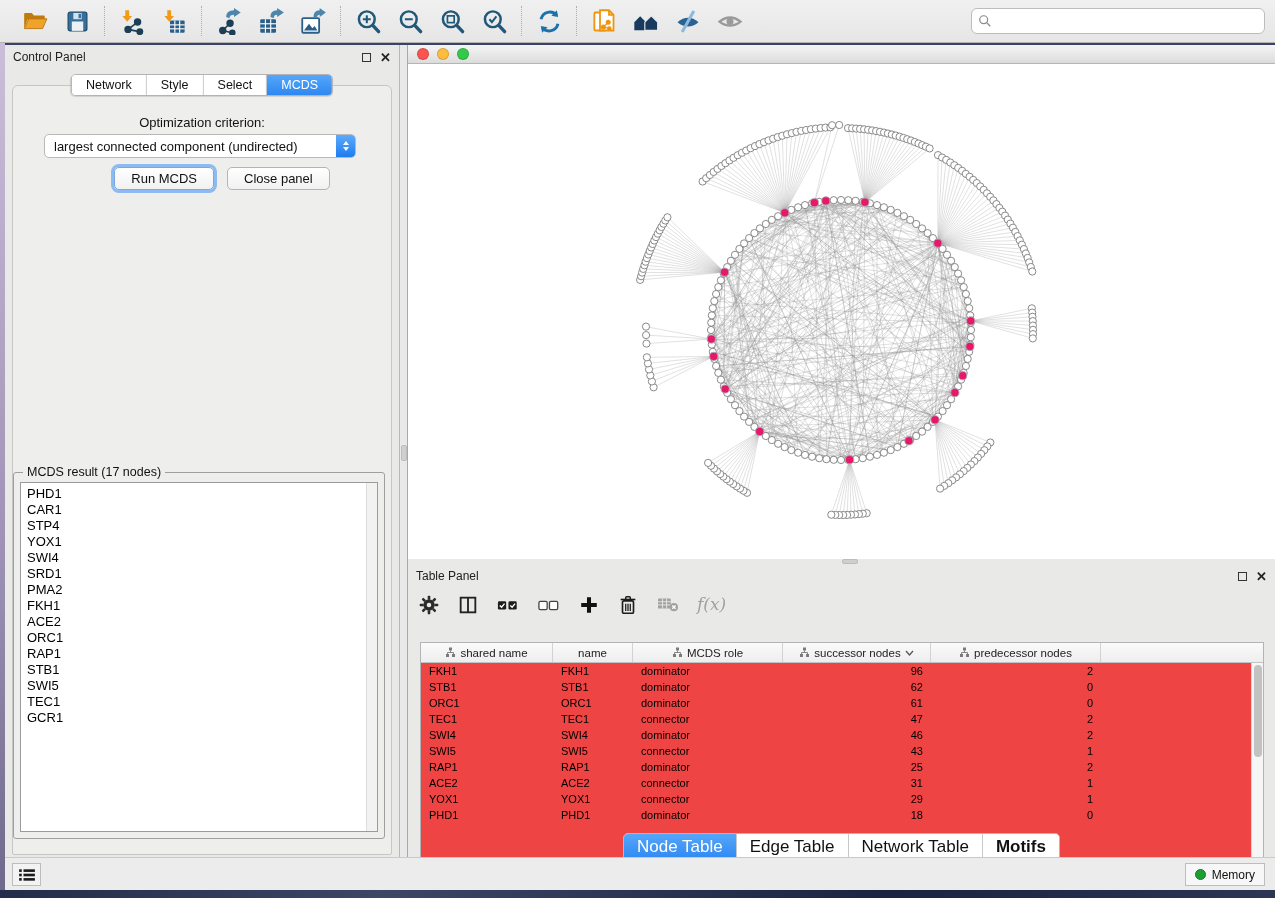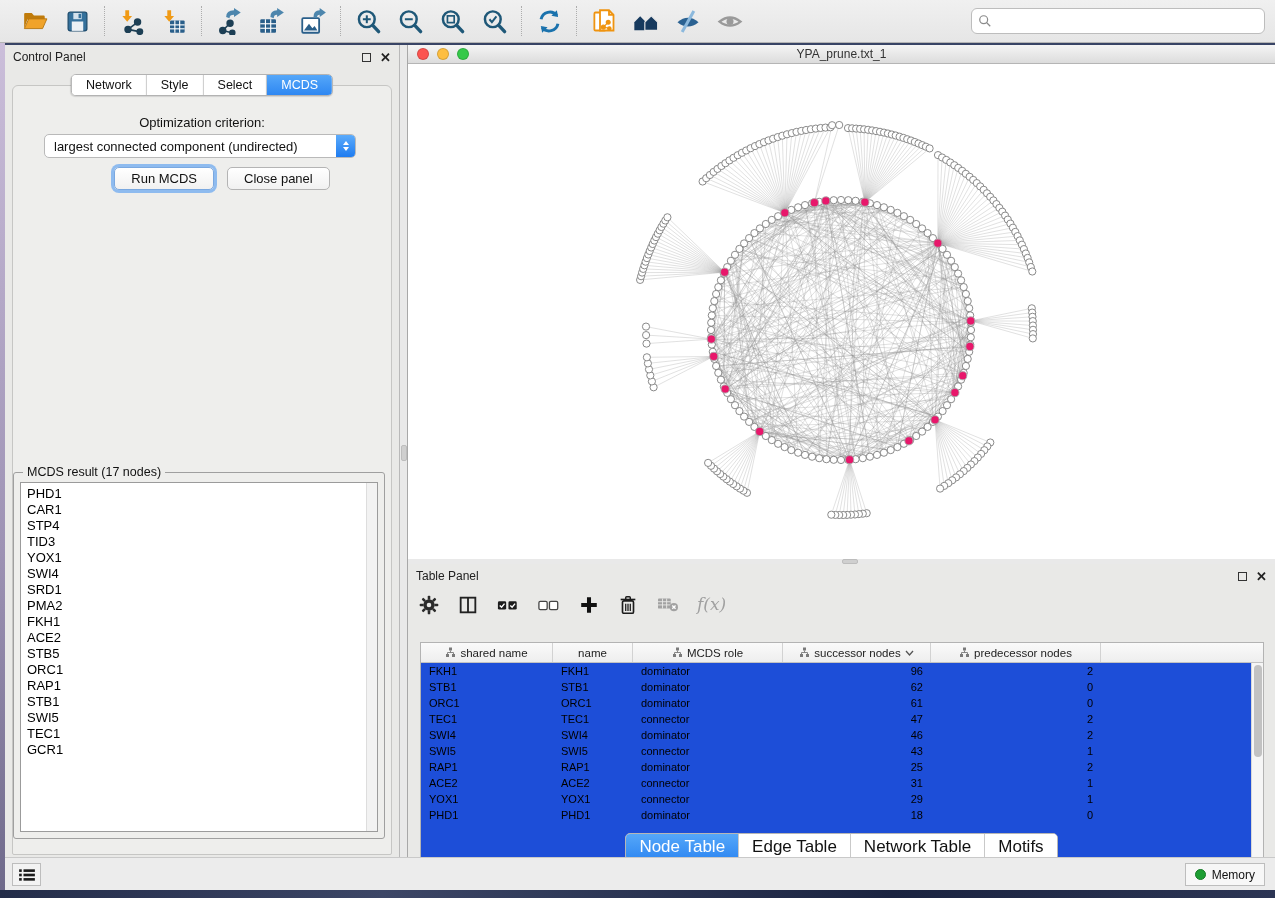--- a/index.html
+++ b/index.html
@@ -83,36 +83,36 @@
   .light { width:12px; height:12px; border-radius:50%; border:1px solid rgba(0,0,0,.15); }
   .net-title { position:absolute; left:0; right:0; text-align:center; font-size:12px; color:#333; }
   .net-canvas { position:absolute; left:0; top:19px; right:0; bottom:0; background:#fff; }
 
   
   .table-panel { position:absolute; left:408px; top:564px; right:0; height:293px; background:#e9e9e7; }
   .tp-toolbar { position:absolute; left:10px; top:30px; height:40px; display:flex; align-items:flex-start; gap:17px; }
   .tp-icon { display:flex; align-items:center; justify-content:center; }
   .fx-label { font-family:"DejaVu Serif", serif; font-style:italic; font-size:17px; color:#a0a0a0; }
 
-  .data-table { position:absolute; left:12px; right:11px; top:78px; height:217px; background:#1d4ed8; border:1px solid #b3b3b3; }
+  .data-table { position:absolute; left:12px; right:11px; top:78px; height:217px; background:#ef4444; border:1px solid #b3b3b3; }
   .dt-header { display:flex; height:20px; background:linear-gradient(#fafafa,#eeeeee); border-bottom:1px solid #c2c2c2; }
   .dt-hcell { display:flex; align-items:center; justify-content:center; gap:4px; font-size:11.5px; color:#222;
     border-right:1px solid #d2d2d2; overflow:hidden; }
   .dt-hcell:last-child { border-right:none; }
   .dt-body { position:absolute; left:0; right:12px; top:20px; bottom:0; overflow:hidden; }
   .dt-row { display:flex; height:16px; align-items:center; }
   .dt-cell { font-size:11px; color:#000; padding:0 8px; white-space:nowrap; overflow:hidden; }
   .dt-vscroll { position:absolute; right:0; top:20px; bottom:0; width:12px; background:#f6f6f6; border-left:1px solid #d8d8d8; }
   .dt-thumb { position:absolute; left:1.5px; top:2px; width:8px; height:92px; background:#c2c2c2; border-radius:4px; }
 
   .table-tabs { position:absolute; left:0; right:0; top:269px; display:flex; justify-content:center; }
   .table-tabs .inner { display:flex; border:1px solid #b6b6b6; border-radius:5px; overflow:hidden; background:#fff;
     box-shadow:0 1px 1px rgba(0,0,0,.1); }
   .t-tab { padding:3px 13px; font-size:17px; color:#111; background:#fff; border-right:1px solid #c9c9c9; }
-  .t-tab:last-child { border-right:none; }
+  .t-tab:last-child { border-right:none;font-weight:bold; }
   .t-tab.sel { background:linear-gradient(#55a7f9,#2e87f2); color:#fff; }
 
   
   .status-bar { position:absolute; left:5px; right:0; top:857px; height:33px; background:#ececec; border-top:1px solid #c9c9c9; }
   .list-btn { position:absolute; left:7px; top:5px; width:29px; height:23px; background:#f3f3f3; border:1px solid #bdbdbd;
     display:flex; align-items:center; justify-content:center; }
   .memory-btn { position:absolute; right:10px; top:5px; height:23px; padding:0 9px; background:#f7f7f7; border:1px solid #bdbdbd;
     display:flex; align-items:center; gap:6px; font-size:12px; color:#111; }
   .mem-dot { width:11px; height:11px; border-radius:50%; background:#1d9e33; border:1px solid #157a26; }
 </style>
@@ -320,28 +320,26 @@
     <button class="mac-btn focused">Run MCDS</button>
     <button class="mac-btn">Close panel</button>
   </div>
   <div class="group-box">
     <span class="group-legend">MCDS result (17 nodes)</span>
     <div class="mcds-list">
       <div class="mcds-items">
           <div class="mcds-item">PHD1</div>
           <div class="mcds-item">CAR1</div>
           <div class="mcds-item">STP4</div>
-          <div class="mcds-item">TID3</div>
           <div class="mcds-item">YOX1</div>
           <div class="mcds-item">SWI4</div>
           <div class="mcds-item">SRD1</div>
           <div class="mcds-item">PMA2</div>
           <div class="mcds-item">FKH1</div>
           <div class="mcds-item">ACE2</div>
-          <div class="mcds-item">STB5</div>
           <div class="mcds-item">ORC1</div>
           <div class="mcds-item">RAP1</div>
           <div class="mcds-item">STB1</div>
           <div class="mcds-item">SWI5</div>
           <div class="mcds-item">TEC1</div>
           <div class="mcds-item">GCR1</div>
         </div>
       <div class="mcds-scroll"></div>
     </div>
   </div>
@@ -351,21 +349,20 @@
     <div class="v-grip"></div>
   </div>
 
 <div class="network-panel">
   <div class="net-titlebar">
     <div class="traffic">
       <span class="light" style="background:#fc5450"></span>
       <span class="light" style="background:#fdbe40"></span>
       <span class="light" style="background:#35c94a"></span>
     </div>
-    <div class="net-title">YPA_prune.txt_1</div>
   </div>
   <div class="net-canvas">
     <svg width="867" height="495" viewBox="0 0 867 495">
         <path d="M376.8 148.8L294.6 117.5M376.8 148.8L298.2 114.2M376.8 148.8L301.9 111.0M376.8 148.8L305.6 107.9M376.8 148.8L309.5 104.9M376.8 148.8L313.4 102.0M376.8 148.8L317.4 99.2M376.8 148.8L321.4 96.4M376.8 148.8L325.5 93.8M376.8 148.8L329.7 91.2M376.8 148.8L333.9 88.8M376.8 148.8L338.2 86.5M376.8 148.8L342.6 84.2M376.8 148.8L347.0 82.1M376.8 148.8L351.4 80.1M376.8 148.8L355.9 78.2M376.8 148.8L360.5 76.4M376.8 148.8L365.1 74.7M376.8 148.8L369.7 73.1M376.8 148.8L374.3 71.7M376.8 148.8L379.0 70.3M376.8 148.8L383.8 69.1M376.8 148.8L388.5 67.9M376.8 148.8L393.3 66.9M376.8 148.8L398.1 66.0M376.8 148.8L402.9 65.2M376.8 148.8L407.8 64.6M376.8 148.8L412.6 64.0M376.8 148.8L417.5 63.6M376.8 148.8L422.4 63.3M406.4 138.7L424.1 61.2M406.4 138.7L431.2 61.0M456.9 138.2L440.0 64.1M456.9 138.2L444.1 64.3M456.9 138.2L448.1 64.6M456.9 138.2L452.1 64.9M456.9 138.2L456.1 65.3M456.9 138.2L460.1 65.8M456.9 138.2L464.1 66.4M456.9 138.2L468.1 67.1M456.9 138.2L472.0 67.8M456.9 138.2L476.0 68.6M456.9 138.2L479.9 69.5M456.9 138.2L483.8 70.5M456.9 138.2L487.7 71.5M456.9 138.2L491.6 72.7M456.9 138.2L495.4 73.9M456.9 138.2L499.2 75.2M456.9 138.2L503.0 76.5M456.9 138.2L506.8 78.0M456.9 138.2L510.5 79.5M456.9 138.2L514.2 81.1M456.9 138.2L517.9 82.7M456.9 138.2L521.6 84.4M529.8 179.2L530.0 91.1M529.8 179.2L534.1 93.5M529.8 179.2L538.2 95.9M529.8 179.2L542.3 98.5M529.8 179.2L546.3 101.2M529.8 179.2L550.2 103.9M529.8 179.2L554.1 106.8M529.8 179.2L557.8 109.8M529.8 179.2L561.6 112.8M529.8 179.2L565.2 115.9M529.8 179.2L568.8 119.1M529.8 179.2L572.2 122.4M529.8 179.2L575.7 125.8M529.8 179.2L579.0 129.3M529.8 179.2L582.2 132.8M529.8 179.2L585.4 136.4M529.8 179.2L588.4 140.1M529.8 179.2L591.4 143.9M529.8 179.2L594.3 147.7M529.8 179.2L597.1 151.6M529.8 179.2L599.8 155.6M529.8 179.2L602.4 159.6M529.8 179.2L604.9 163.7M529.8 179.2L607.3 167.9M529.8 179.2L609.6 172.1M529.8 179.2L611.8 176.4M529.8 179.2L613.9 180.7M529.8 179.2L615.9 185.1M529.8 179.2L617.8 189.5M529.8 179.2L619.6 193.9M529.8 179.2L621.2 198.4M529.8 179.2L622.8 203.0M529.8 179.2L624.3 207.5M562.7 256.9L623.8 244.3M562.7 256.9L624.2 248.6M562.7 256.9L624.5 252.8M562.7 256.9L624.8 257.1M562.7 256.9L624.9 261.5M562.7 256.9L625.0 265.8M562.7 256.9L625.0 270.1M562.7 256.9L624.8 274.4M316.6 208.2L232.1 215.9M316.6 208.2L233.1 212.2M316.6 208.2L234.1 208.6M316.6 208.2L235.2 204.9M316.6 208.2L236.4 201.3M316.6 208.2L237.6 197.7M316.6 208.2L238.9 194.1M316.6 208.2L240.3 190.5M316.6 208.2L241.7 187.0M316.6 208.2L243.2 183.5M316.6 208.2L244.7 180.0M316.6 208.2L246.3 176.5M316.6 208.2L248.0 173.1M316.6 208.2L249.8 169.7M316.6 208.2L251.6 166.3M316.6 208.2L253.4 163.0M316.6 208.2L255.4 159.7M316.6 208.2L257.3 156.5M316.6 208.2L259.4 153.3M303.3 275.1L238.5 279.6M303.3 275.1L238.1 271.1M303.3 275.1L238.0 262.6M305.7 292.4L245.6 323.3M305.7 292.4L243.9 317.4M305.7 292.4L242.3 311.4M305.7 292.4L241.0 305.4M305.7 292.4L239.9 299.4M305.7 292.4L238.9 293.3M351.7 367.5L339.0 428.8M351.7 367.5L335.5 426.7M351.7 367.5L332.0 424.6M351.7 367.5L328.6 422.3M351.7 367.5L325.2 420.0M351.7 367.5L321.8 417.6M351.7 367.5L318.6 415.2M351.7 367.5L315.3 412.6M351.7 367.5L312.2 410.0M351.7 367.5L309.0 407.3M351.7 367.5L306.0 404.6M351.7 367.5L303.0 401.8M351.7 367.5L300.1 398.9M441.6 395.7L458.7 449.2M441.6 395.7L454.8 449.7M441.6 395.7L450.9 450.1M441.6 395.7L447.0 450.5M441.6 395.7L443.0 450.7M441.6 395.7L439.1 450.9M441.6 395.7L435.2 451.0M441.6 395.7L431.2 451.0M441.6 395.7L427.3 450.9M441.6 395.7L423.3 450.7M527.0 355.8L582.3 378.5M527.0 355.8L579.3 382.4M527.0 355.8L576.3 386.2M527.0 355.8L573.1 389.9M527.0 355.8L569.8 393.5M527.0 355.8L566.4 397.1M527.0 355.8L562.9 400.5M527.0 355.8L559.3 403.9M527.0 355.8L555.7 407.1M527.0 355.8L551.9 410.3M527.0 355.8L548.1 413.4M527.0 355.8L544.2 416.3M527.0 355.8L540.3 419.2M527.0 355.8L536.2 421.9M527.0 355.8L532.1 424.6M417.8 136.9L475.9 388.7M417.8 136.9L327.0 190.8M417.8 136.9L319.2 328.9M417.8 136.9L546.8 203.1M417.8 136.9L418.4 395.2M417.8 136.9L562.2 280.6M417.8 136.9L346.4 362.9M417.8 136.9L331.4 184.9M417.8 136.9L461.9 392.7M417.8 136.9L562.8 258.7M417.8 136.9L341.1 174.1M417.8 136.9L303.2 273.3M417.8 136.9L555.7 308.9M417.8 136.9L555.7 223.1M417.8 136.9L433.0 396.0M417.8 136.9L315.9 322.4M417.8 136.9L351.9 367.6M417.8 136.9L433.0 136.0M417.8 136.9L461.9 392.7M417.8 136.9L319.2 203.1M417.8 136.9L469.0 141.1M417.8 136.9L363.8 376.1M406.4 138.7L562.8 273.3M406.4 138.7L475.9 143.3M406.4 138.7L550.1 209.6M406.4 138.7L304.8 244.2M406.4 138.7L411.2 394.2M406.4 138.7L454.8 137.8M406.4 138.7L546.8 203.1M406.4 138.7L322.9 196.8M406.4 138.7L447.6 395.2M406.4 138.7L310.3 223.1M376.8 148.8L475.9 388.7M376.8 148.8L461.9 139.3M376.8 148.8L469.0 141.1M376.8 148.8L390.1 388.7M376.8 148.8L363.8 376.1M376.8 148.8L562.8 258.7M376.8 148.8L331.4 347.1M376.8 148.8L557.9 230.0M376.8 148.8L555.7 308.9M376.8 148.8L303.8 280.6M376.8 148.8L331.4 184.9M376.8 148.8L433.0 396.0M376.8 148.8L555.7 223.1M376.8 148.8L561.2 287.8M376.8 148.8L559.7 294.9M376.8 148.8L489.4 148.9M456.9 138.2L315.9 322.4M456.9 138.2L312.9 315.7M456.9 138.2L370.1 152.2M456.9 138.2L495.9 152.2M456.9 138.2L383.3 145.9M456.9 138.2L489.4 383.1M456.9 138.2L383.3 145.9M456.9 138.2L529.9 179.4M456.9 138.2L514.1 164.4M456.9 138.2L440.3 136.2M456.9 138.2L534.6 347.1M456.9 138.2L454.8 394.2M456.9 138.2L351.9 367.6M456.9 138.2L351.9 164.4M456.9 138.2L489.4 148.9M456.9 138.2L306.3 294.9M456.9 138.2L376.6 148.9M456.9 138.2L561.2 287.8M456.9 138.2L308.1 302.0M456.9 138.2L550.1 209.6M456.9 138.2L418.4 395.2M456.9 138.2L315.9 209.6M456.9 138.2L519.6 169.1M529.8 179.2L383.3 386.1M529.8 179.2L363.8 155.9M529.8 179.2L489.4 383.1M529.8 179.2L376.6 383.1M529.8 179.2L546.8 328.9M529.8 179.2L363.8 376.1M529.8 179.2L550.1 322.4M529.8 179.2L304.8 287.8M529.8 179.2L557.9 302.0M529.8 179.2L475.9 388.7M529.8 179.2L322.9 196.8M529.8 179.2L312.9 315.7M529.8 179.2L425.7 136.2M529.8 179.2L346.4 169.1M529.8 179.2L489.4 383.1M529.8 179.2L397.0 390.9M529.8 179.2L557.9 302.0M529.8 179.2L508.2 160.0M529.8 179.2L310.3 308.9M529.8 179.2L553.1 315.7M529.8 179.2L306.3 237.1M529.8 179.2L357.8 160.0M529.8 179.2L502.2 155.9M529.8 179.2L454.8 394.2M529.8 179.2L315.9 209.6M529.8 179.2L524.9 174.1M529.8 179.2L404.1 139.3M529.8 179.2L546.8 203.1M529.8 179.2L308.1 302.0M562.7 256.9L559.7 237.1M562.7 256.9L502.2 376.1M562.7 256.9L543.1 196.8M562.7 256.9L327.0 341.2M562.7 256.9L546.8 328.9M562.7 256.9L557.9 230.0M562.7 256.9L341.1 357.9M562.7 256.9L346.4 169.1M562.7 256.9L550.1 322.4M562.7 256.9L306.3 237.1M562.7 256.9L514.1 367.6M562.7 256.9L524.9 174.1M562.7 256.9L331.4 184.9M562.7 256.9L529.9 352.6M562.7 256.9L440.3 136.2M562.7 256.9L303.8 280.6M562.7 256.9L336.1 352.6M562.7 256.9L341.1 174.1M562.7 256.9L357.8 160.0M562.7 256.9L557.9 230.0M562.7 256.9L357.8 372.0M562.7 256.9L447.6 395.2M562.7 256.9L550.1 209.6M561.9 282.5L308.1 302.0M561.9 282.5L308.1 302.0M561.9 282.5L559.7 294.9M561.9 282.5L562.2 280.6M561.9 282.5L546.8 328.9M561.9 282.5L454.8 137.8M561.9 282.5L559.7 237.1M561.9 282.5L425.7 136.2M561.9 282.5L376.6 383.1M561.9 282.5L418.4 136.8M554.7 311.7L546.8 203.1M554.7 311.7L390.1 388.7M554.7 311.7L559.7 294.9M554.7 311.7L514.1 367.6M554.7 311.7L489.4 383.1M554.7 311.7L502.2 376.1M554.7 311.7L315.9 322.4M554.7 311.7L514.1 367.6M554.7 311.7L546.8 328.9M554.7 311.7L351.9 164.4M554.7 311.7L550.1 322.4M554.7 311.7L440.3 395.8M554.7 311.7L351.9 367.6M546.9 328.6L363.8 376.1M546.9 328.6L562.2 251.4M546.9 328.6L550.1 322.4M546.9 328.6L557.9 302.0M546.9 328.6L553.1 315.7M546.9 328.6L322.9 335.2M546.9 328.6L559.7 237.1M546.9 328.6L543.1 196.8M546.9 328.6L312.9 315.7M546.9 328.6L553.1 315.7M546.9 328.6L519.6 169.1M546.9 328.6L553.1 315.7M546.9 328.6L461.9 139.3M546.9 328.6L376.6 383.1M546.9 328.6L557.9 230.0M546.9 328.6L454.8 394.2M546.9 328.6L524.9 357.9M546.9 328.6L308.1 302.0M546.9 328.6L363.8 155.9M546.9 328.6L310.3 223.1M527.0 355.8L539.0 190.8M527.0 355.8L336.1 179.4M527.0 355.8L418.4 395.2M527.0 355.8L322.9 196.8M527.0 355.8L351.9 164.4M527.0 355.8L475.9 388.7M527.0 355.8L534.6 184.9M527.0 355.8L346.4 362.9M527.0 355.8L310.3 223.1M527.0 355.8L557.9 230.0M527.0 355.8L519.6 362.9M527.0 355.8L397.0 390.9M527.0 355.8L418.4 136.8M527.0 355.8L440.3 395.8M527.0 355.8L331.4 184.9M527.0 355.8L322.9 196.8M527.0 355.8L303.2 273.3M527.0 355.8L469.0 141.1M500.9 376.8L543.1 196.8M500.9 376.8L433.0 396.0M500.9 376.8L319.2 328.9M500.9 376.8L303.2 258.7M500.9 376.8L425.7 136.2M500.9 376.8L312.9 216.3M500.9 376.8L341.1 357.9M500.9 376.8L319.2 203.1M500.9 376.8L327.0 190.8M500.9 376.8L357.8 372.0M500.9 376.8L539.0 341.2M441.6 395.7L341.1 174.1M441.6 395.7L315.9 322.4M441.6 395.7L539.0 341.2M441.6 395.7L383.3 145.9M441.6 395.7L341.1 357.9M441.6 395.7L550.1 322.4M441.6 395.7L322.9 196.8M441.6 395.7L534.6 184.9M441.6 395.7L534.6 347.1M441.6 395.7L447.6 136.8M441.6 395.7L495.9 152.2M441.6 395.7L331.4 347.1M441.6 395.7L304.8 287.8M441.6 395.7L397.0 141.1M441.6 395.7L341.1 174.1M441.6 395.7L461.9 392.7M441.6 395.7L308.1 302.0M441.6 395.7L534.6 184.9M351.7 367.5L529.9 179.4M351.7 367.5L469.0 141.1M351.7 367.5L559.7 294.9M351.7 367.5L482.7 386.1M351.7 367.5L383.3 386.1M351.7 367.5L306.3 294.9M351.7 367.5L306.3 237.1M351.7 367.5L304.8 244.2M351.7 367.5L553.1 216.3M351.7 367.5L322.9 335.2M351.7 367.5L425.7 395.8M351.7 367.5L482.7 386.1M351.7 367.5L461.9 392.7M351.7 367.5L469.0 390.9M351.7 367.5L495.9 379.8M317.2 325.0L555.7 308.9M317.2 325.0L534.6 184.9M317.2 325.0L433.0 396.0M317.2 325.0L562.8 273.3M317.2 325.0L411.2 394.2M317.2 325.0L397.0 390.9M317.2 325.0L331.4 347.1M317.2 325.0L489.4 383.1M317.2 325.0L529.9 179.4M317.2 325.0L433.0 136.0M317.2 325.0L534.6 184.9M317.2 325.0L383.3 145.9M317.2 325.0L482.7 145.9M317.2 325.0L336.1 179.4M317.2 325.0L489.4 383.1M317.2 325.0L433.0 396.0M305.7 292.4L315.9 209.6M305.7 292.4L475.9 143.3M305.7 292.4L529.9 352.6M305.7 292.4L561.2 244.2M305.7 292.4L310.3 308.9M305.7 292.4L383.3 386.1M305.7 292.4L502.2 155.9M305.7 292.4L404.1 139.3M305.7 292.4L303.0 266.0M305.7 292.4L322.9 335.2M305.7 292.4L308.1 230.0M303.3 275.1L310.3 223.1M303.3 275.1L411.2 394.2M303.3 275.1L546.8 203.1M303.3 275.1L489.4 148.9M303.3 275.1L502.2 155.9M303.3 275.1L475.9 143.3M303.3 275.1L562.8 273.3M303.3 275.1L319.2 328.9M303.3 275.1L322.9 335.2M303.3 275.1L390.1 388.7M303.3 275.1L411.2 137.8M303.3 275.1L447.6 136.8M303.3 275.1L514.1 367.6M303.3 275.1L546.8 328.9M303.3 275.1L561.2 287.8M303.3 275.1L319.2 203.1M303.3 275.1L404.1 392.7M303.3 275.1L555.7 223.1M303.3 275.1L383.3 145.9M303.3 275.1L390.1 143.3M316.6 208.2L418.4 395.2M316.6 208.2L331.4 184.9M316.6 208.2L376.6 148.9M316.6 208.2L315.9 322.4M316.6 208.2L383.3 386.1M316.6 208.2L310.3 223.1M316.6 208.2L555.7 308.9M316.6 208.2L440.3 395.8M316.6 208.2L303.0 266.0M316.6 208.2L397.0 390.9M316.6 208.2L315.9 322.4M316.6 208.2L390.1 388.7M316.6 208.2L397.0 390.9M316.6 208.2L404.1 139.3M316.6 208.2L418.4 136.8M303.2 258.7L555.7 308.9M341.1 357.9L322.9 335.2M331.4 184.9L519.6 362.9M341.1 174.1L553.1 315.7M341.1 174.1L502.2 376.1M543.1 335.2L411.2 394.2M319.2 203.1L346.4 362.9M336.1 179.4L312.9 315.7M534.6 184.9L559.7 294.9M397.0 141.1L447.6 395.2M562.2 280.6L341.1 357.9M303.8 251.4L303.8 280.6M306.3 294.9L550.1 209.6M322.9 196.8L357.8 160.0M397.0 390.9L461.9 392.7M489.4 148.9L440.3 395.8M351.9 164.4L319.2 328.9M495.9 379.8L482.7 386.1M351.9 367.6L306.3 294.9M418.4 395.2L461.9 139.3M543.1 196.8L502.2 155.9M519.6 169.1L524.9 357.9M315.9 209.6L319.2 203.1M315.9 322.4L495.9 152.2M454.8 137.8L562.2 280.6M310.3 308.9L562.2 280.6M327.0 190.8L341.1 357.9M357.8 160.0L346.4 169.1M543.1 335.2L508.2 160.0M341.1 357.9L562.2 251.4M454.8 394.2L561.2 287.8M562.8 273.3L306.3 294.9M418.4 395.2L447.6 395.2M363.8 376.1L514.1 164.4M304.8 244.2L312.9 315.7M363.8 155.9L519.6 169.1M475.9 143.3L454.8 137.8M543.1 335.2L562.2 251.4M561.2 244.2L418.4 136.8M370.1 379.8L322.9 196.8M543.1 335.2L331.4 347.1M454.8 137.8L303.8 280.6M308.1 230.0L524.9 357.9M555.7 223.1L304.8 244.2M433.0 396.0L529.9 179.4M495.9 152.2L303.8 251.4M489.4 383.1L336.1 179.4M306.3 237.1L440.3 395.8M390.1 143.3L546.8 203.1M534.6 184.9L397.0 390.9M319.2 328.9L557.9 230.0M303.8 251.4L562.8 258.7M529.9 179.4L327.0 341.2M357.8 372.0L390.1 388.7M555.7 223.1L370.1 152.2M418.4 395.2L303.2 273.3M469.0 141.1L397.0 141.1M370.1 379.8L561.2 287.8M469.0 141.1L550.1 322.4M308.1 302.0L303.2 258.7M563.0 266.0L331.4 184.9M469.0 390.9L550.1 209.6M336.1 352.6L433.0 396.0M553.1 216.3L327.0 190.8M495.9 152.2L529.9 179.4M425.7 136.2L557.9 230.0M461.9 392.7L433.0 396.0M346.4 362.9L447.6 395.2M319.2 328.9L539.0 190.8M411.2 137.8L315.9 209.6M543.1 335.2L555.7 223.1M418.4 395.2L303.2 258.7M482.7 386.1L447.6 395.2M563.0 266.0L440.3 395.8M454.8 137.8L331.4 184.9M534.6 347.1L495.9 379.8M563.0 266.0L433.0 396.0M461.9 139.3L322.9 335.2M482.7 145.9L351.9 164.4M303.2 258.7L327.0 341.2M310.3 223.1L475.9 143.3M370.1 379.8L397.0 390.9M454.8 394.2L425.7 395.8M454.8 394.2L475.9 388.7M376.6 383.1L440.3 136.2M308.1 302.0L433.0 136.0M312.9 315.7L550.1 209.6M529.9 352.6L304.8 287.8M376.6 148.9L561.2 287.8M346.4 362.9L357.8 160.0M469.0 390.9L469.0 141.1M383.3 386.1L440.3 395.8M482.7 386.1L461.9 392.7M303.0 266.0L519.6 169.1M306.3 294.9L363.8 376.1M383.3 145.9L319.2 203.1M454.8 394.2L433.0 136.0M357.8 160.0L475.9 143.3M425.7 395.8L447.6 395.2M315.9 322.4L390.1 388.7M351.9 367.6L327.0 190.8M322.9 335.2L418.4 136.8M411.2 137.8L404.1 139.3M310.3 223.1L397.0 141.1M310.3 223.1L539.0 190.8M495.9 152.2L425.7 136.2M454.8 137.8L440.3 395.8M336.1 179.4L315.9 322.4M303.8 251.4L550.1 322.4M322.9 196.8L475.9 388.7M370.1 152.2L327.0 341.2M563.0 266.0L539.0 190.8M529.9 352.6L304.8 287.8M469.0 141.1L529.9 179.4M562.2 251.4L346.4 362.9M529.9 352.6L336.1 352.6M411.2 137.8L508.2 372.0M306.3 237.1L303.8 280.6M440.3 136.2L315.9 322.4M341.1 174.1L563.0 266.0M363.8 376.1L351.9 164.4M461.9 392.7L524.9 357.9M322.9 196.8L341.1 357.9M553.1 315.7L461.9 392.7M411.2 394.2L425.7 136.2M546.8 203.1L363.8 376.1M489.4 148.9L331.4 347.1M308.1 230.0L489.4 383.1M363.8 376.1L319.2 203.1M519.6 362.9L370.1 379.8" stroke="#8f8f8f" stroke-width="0.65" stroke-opacity="0.42" fill="none"></path>
         <circle cx="294.6" cy="117.5" r="3.6" fill="#ffffff" stroke="#7d7d7d" stroke-width="0.9"></circle>
         <circle cx="298.2" cy="114.2" r="3.6" fill="#ffffff" stroke="#7d7d7d" stroke-width="0.9"></circle>
         <circle cx="301.9" cy="111.0" r="3.6" fill="#ffffff" stroke="#7d7d7d" stroke-width="0.9"></circle>
         <circle cx="305.6" cy="107.9" r="3.6" fill="#ffffff" stroke="#7d7d7d" stroke-width="0.9"></circle>
         <circle cx="309.5" cy="104.9" r="3.6" fill="#ffffff" stroke="#7d7d7d" stroke-width="0.9"></circle>
         <circle cx="313.4" cy="102.0" r="3.6" fill="#ffffff" stroke="#7d7d7d" stroke-width="0.9"></circle>

